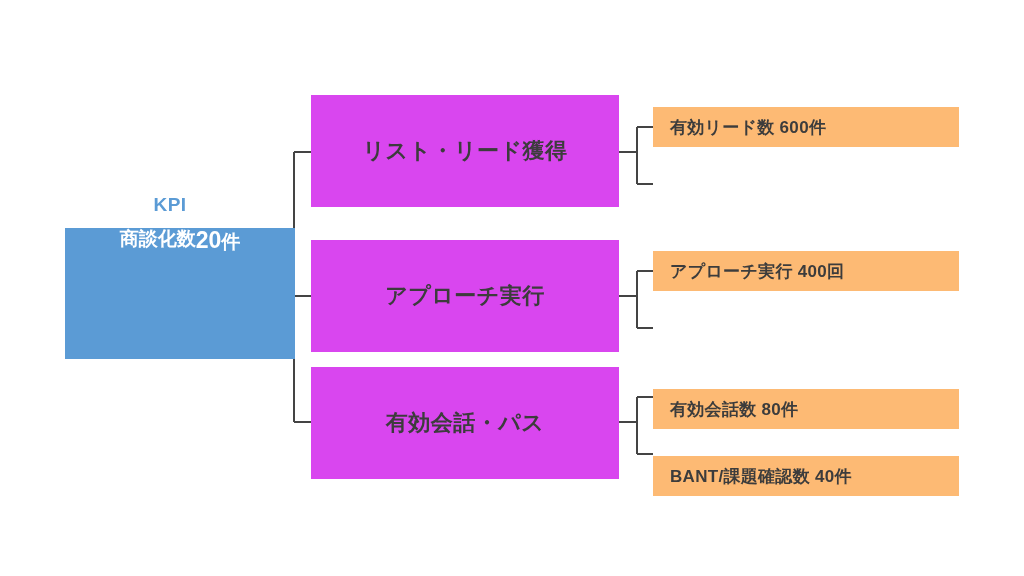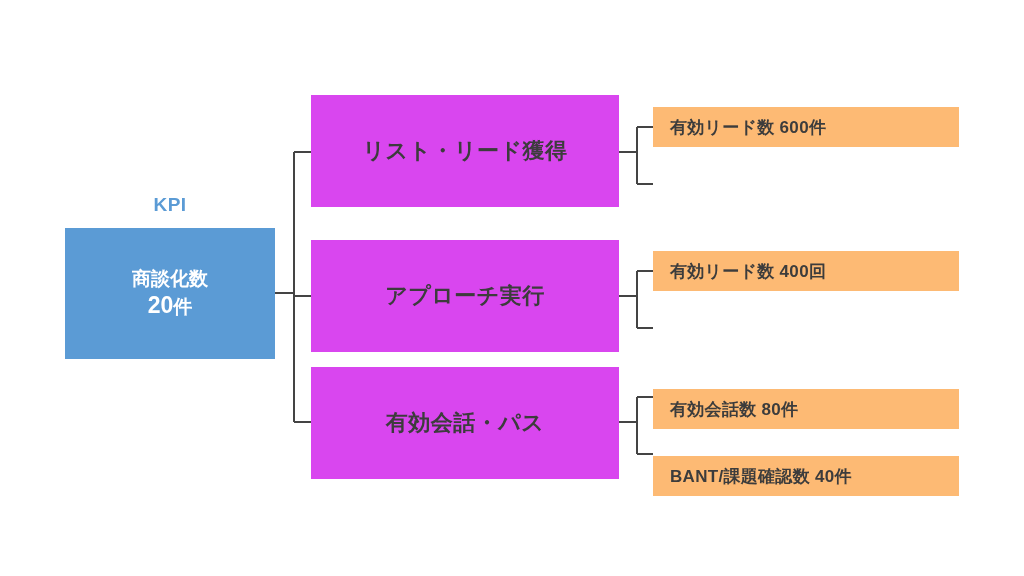--- a/index.html
+++ b/index.html
@@ -28,26 +28,26 @@
     font-size: 19px;
     font-weight: bold;
     color: #5B9BD5;
     letter-spacing: 0.5px;
     margin-top: 11px;
   }
   .kpi-box {
     position: absolute;
     left: 65px;
     top: 228px;
-    width: 210px;
+    width: 230px;
     height: 131px;
     background: #5B9BD5;
     display: flex;
-    flex-direction: column;
-    align-items: center;
+    flex-direction: row;
+    align-items: flex-start;
     justify-content: center;
     color: #ffffff;
   }
   .kpi-box .kpi-name {
     font-size: 19px;
     font-weight: bold;
     line-height: 1.2;
     margin-bottom: 2px;
   }
   .kpi-box .kpi-value-row {
@@ -158,18 +158,18 @@
       <span class="kpi-unit">件</span>
     </div>
   </div>
 
   <div class="driver-box d0">リスト・リード獲得</div>
   <div class="driver-box d2">有効会話・パス</div>
   <div class="driver-box d1">アプローチ実行</div>
 
   <div class="metric-box m-0-0">有効リード数 600件</div>
 
-  <div class="metric-box m-1-0">有効リード数 400回</div>
+  <div class="metric-box m-1-0">アプローチ実行 400回</div>
 
   <div class="metric-box m-2-0">有効会話数 80件</div>
   <div class="metric-box m-2-1">BANT/課題確認数 40件</div>
 
 </div>
 
 </body></html>

